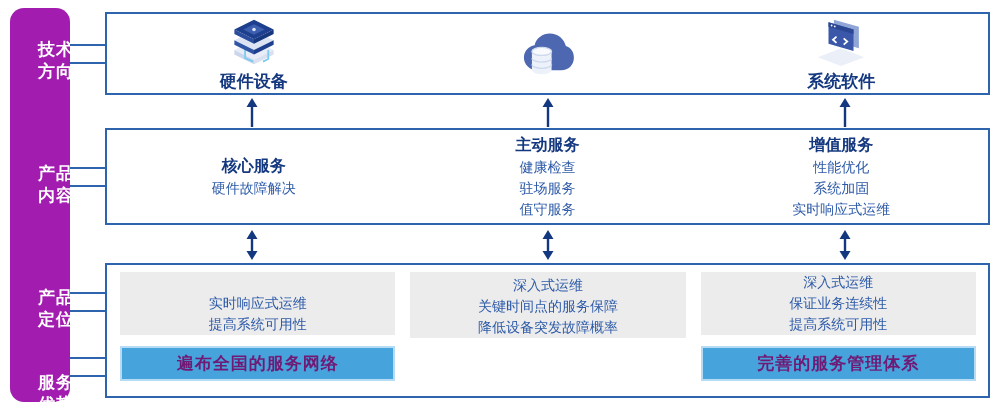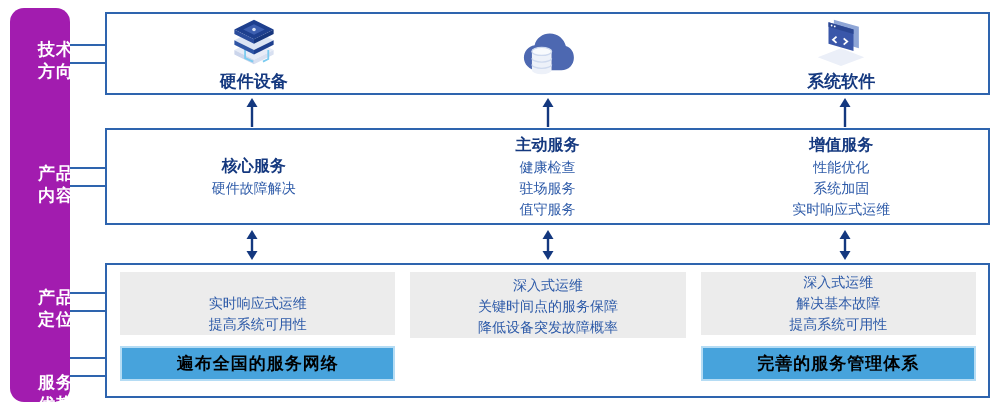--- a/index.html
+++ b/index.html
@@ -31,21 +31,21 @@
   .svc-col { flex:1; display:flex; flex-direction:column; align-items:center; justify-content:center; }
   .svc-title { font-size:16px; font-weight:bold; color:#14387F; line-height:24px; }
   .svc-item { font-size:14px; color:#2D5AA8; line-height:21px; }
 
   .pos-col { flex:1; display:flex; flex-direction:column; }
   .gray-panel { background:#ECECEC; height:66px; display:flex; flex-direction:column;
                 align-items:center; justify-content:flex-end; }
   .pos-point { font-size:14px; color:#2D5AA8; line-height:21px; text-align:center; }
   .banner { margin-top:11px; height:36px; background:#47A3DC; border:2px solid #B5DCF4;
             display:flex; align-items:center; justify-content:center;
-            color:#000000; font-weight:bold; font-size:17px; letter-spacing:1px; }
+            color:#701a75; font-weight:bold; font-size:17px; letter-spacing:1px; }
 
   .arrow { position:absolute; }
 </style>
 </head>
 <body>
 
 <div class="canvas">
 
   <div class="sidebar">
     <div class="side-label" style="top:31px">
@@ -187,20 +187,20 @@
       <div class="gray-panel">
         <div class="pos-point">深入式运维</div>
         <div class="pos-point">关键时间点的服务保障</div>
         <div class="pos-point">降低设备突发故障概率</div>
       </div>
     </div>
 
     <div class="pos-col">
       <div class="gray-panel">
         <div class="pos-point">深入式运维</div>
-        <div class="pos-point">解决基本故障</div>
+        <div class="pos-point">保证业务连续性</div>
         <div class="pos-point">提高系统可用性</div>
       </div>
       <div class="banner">完善的服务管理体系</div>
     </div>
   </div>
 
 </div>
 
 </body></html>

